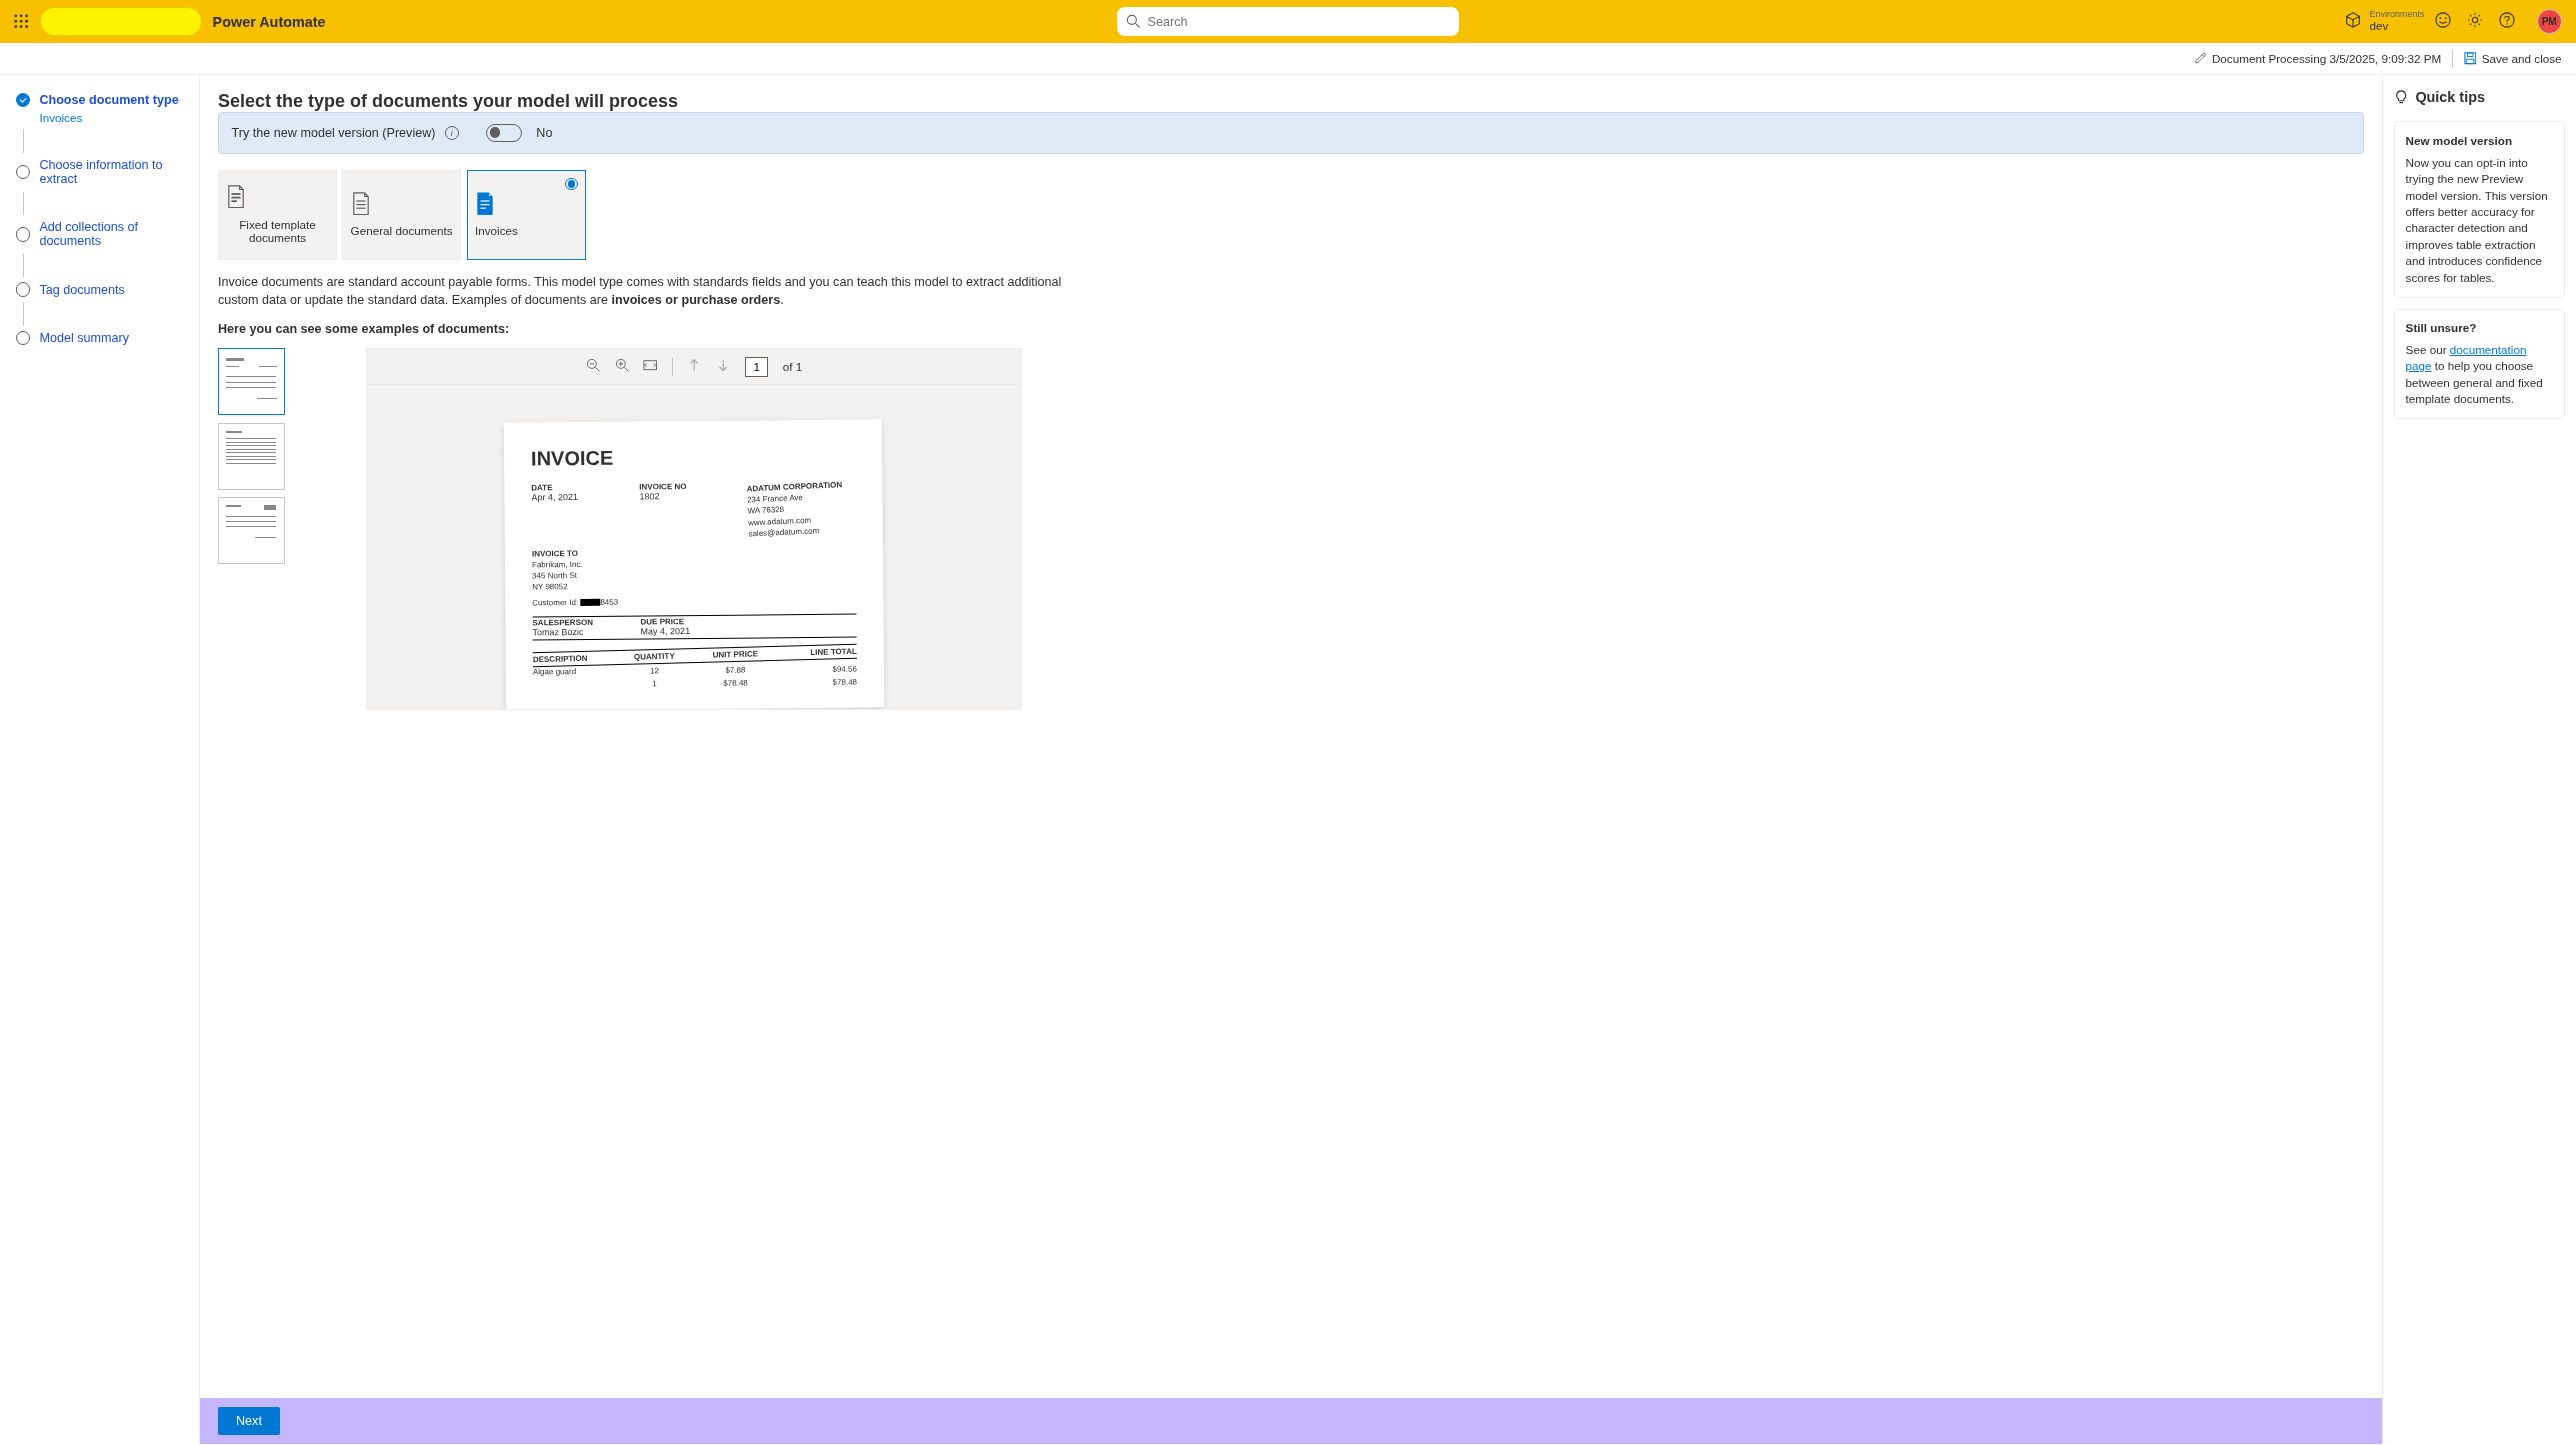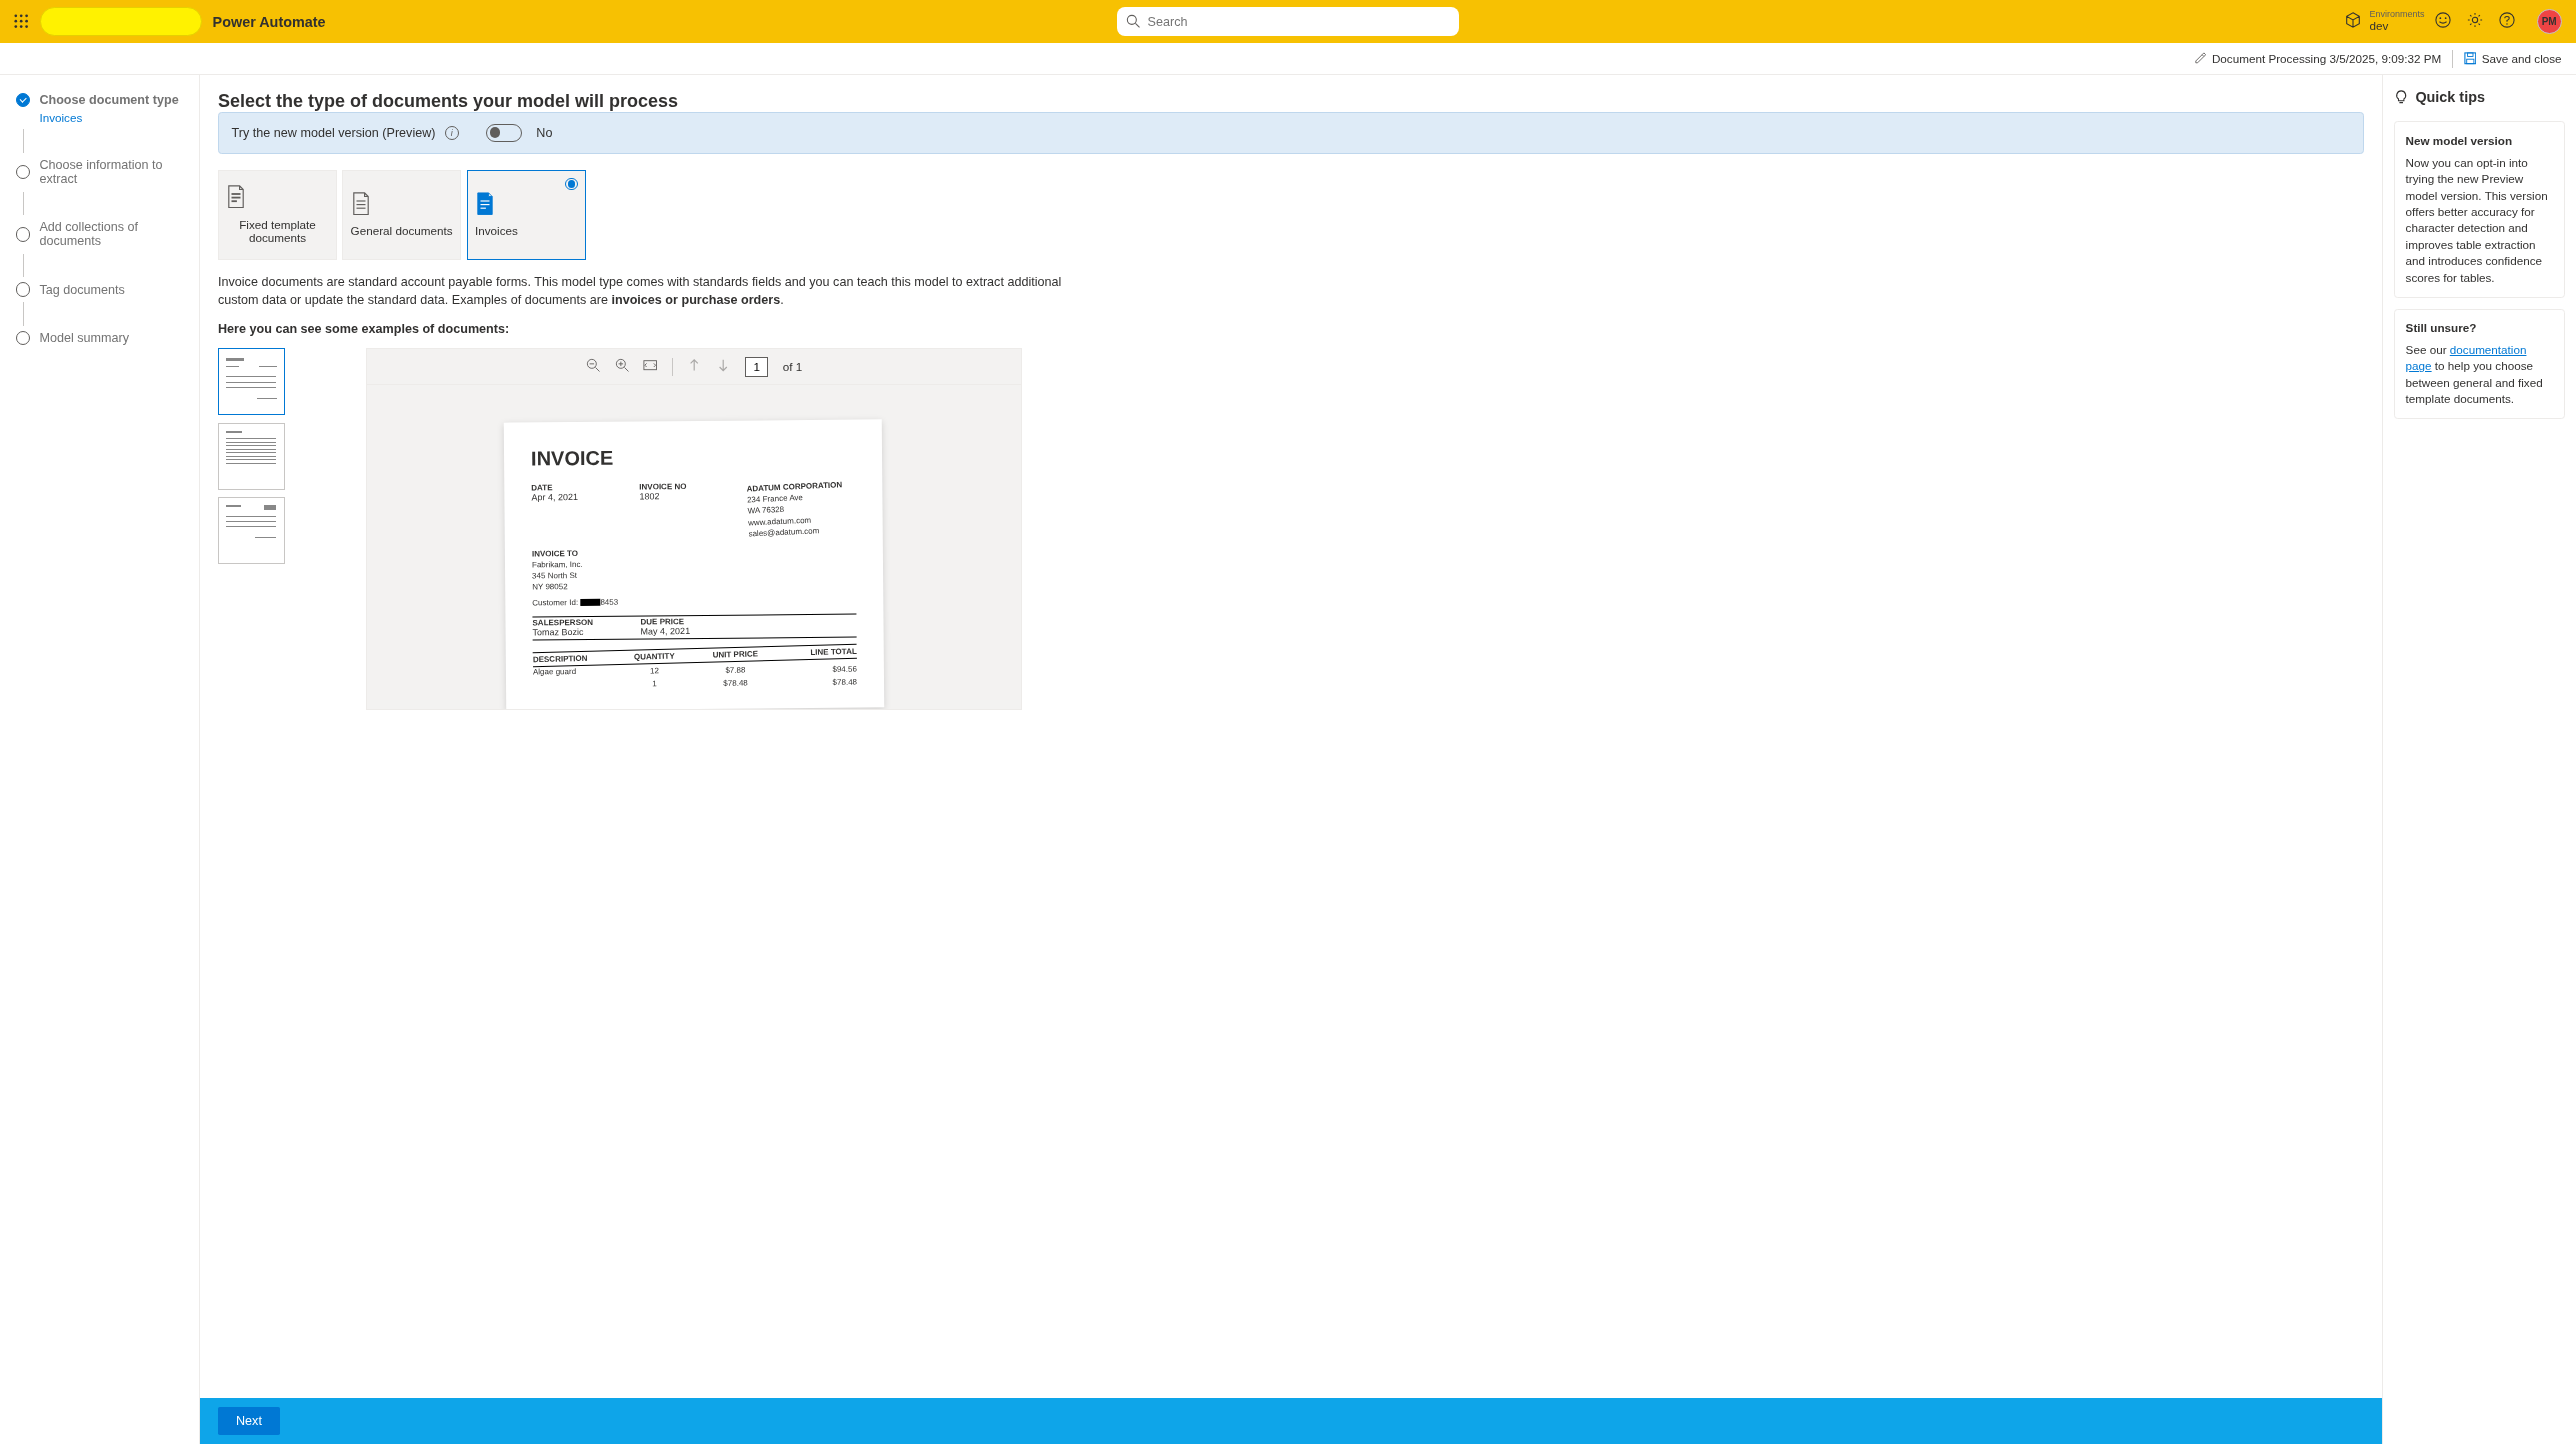--- a/index.html
+++ b/index.html
@@ -31,21 +31,21 @@
 .vsep { width: 0.9px; height: 18px; background: #c8c6c4; margin: 0 10.8px; }
 .save-close { display: flex; align-items: center; gap: 5.4px; cursor: pointer; }
 
 
 .layout { display: flex; height: calc(100vh - 76px); }
 .sidebar { width: 200px; border-right: 0.9px solid #edebe9; padding: 12.6px 9px 12.6px 16px; }
 .step { display: flex; align-items: center; gap: 9px; padding: 5.4px 0; cursor: pointer; }
 .step-circle { width: 14.4px; height: 14.4px; border-radius: 50%; border: 1.3px solid #605e5c; flex-shrink: 0; }
 .step.done .step-circle { background: #0078D4; border-color: #0078D4; display: flex; align-items: center; justify-content: center; }
 .step.done .step-circle::after { content: ""; width: 5.4px; height: 2.7px; border-left: 1.8px solid #fff; border-bottom: 1.8px solid #fff; transform: rotate(-45deg); margin-top: -1.8px; }
-.step-label { font-size: 12.6px; color: #737373; }
+.step-label { font-size: 12.6px; color: #1d4ed8; }
 .step.done .step-label { font-weight: 600; }
 .substep { font-size: 11.7px; color: #0078D4; margin-left: 23.4px; margin-top: -1.8px; margin-bottom: 5.4px; }
 .step-connector { width: 0.9px; height: 23.4px; background: #c8c6c4; margin-left: 7.2px; }
 
 .main { flex: 1; padding: 16px 18px; overflow-y: auto; position: relative; }
 .main h2 { font-size: 18px; font-weight: 600; }
 
 .preview-bar { background: #DEEBF7; border: 0.9px solid #BFD7ED; border-radius: 3.6px; padding: 10.8px 12.6px; display: flex; align-items: center; gap: 9px; margin-bottom: 16px; }
 .info-circle { width: 14.4px; height: 14.4px; border: 0.9px solid #605e5c; border-radius: 50%; display: flex; align-items: center; justify-content: center; font-size: 9px; font-style: italic; color: #605e5c; }
 .toggle { width: 36px; height: 18px; border-radius: 9px; border: 0.9px solid #605e5c; position: relative; margin-left: 18px; cursor: pointer; }
@@ -95,21 +95,21 @@
 .doc-table-row { display: flex; font-size: 8px; margin-top: 3.6px; }
 .doc-table-row > div { flex: 1; }
 
 .quick-tips { width: 194px; border-left: 0.9px solid #edebe9; padding: 14.4px 10.8px; }
 .qt-title { font-size: 14.4px; font-weight: 600; display: flex; align-items: center; gap: 7.2px; margin-bottom: 16px; }
 .qt-title svg { width: 14.4px; height: 14.4px; color: #323130; }
 .tip-card { border: 0.9px solid #edebe9; border-radius: 3.6px; padding: 10.8px; margin-bottom: 10.8px; font-size: 11.7px; line-height: 1.4; }
 .tip-card .tip-head { font-weight: 600; margin-bottom: 5.4px; }
 .tip-card a { color: #0078D4; text-decoration: underline; }
 
-.footer { position: absolute; bottom: 0; left: 0; right: 0; padding: 9px 18px; background: #0ea5e9; }
+.footer { position: absolute; bottom: 0; left: 0; right: 0; padding: 9px 18px; background: #c4b5fd; }
 .next-btn { background: #0078D4; color: #fff; border: none; padding: 7.2px 18px; border-radius: 1.8px; font-size: 12.6px; cursor: pointer; }
 
 .disabled { opacity: 0.5; cursor: default; }
 </style>
 </head>
 <body>
 
 <div class="header">
   <div class="waffle">
     <svg class="waffle-svg" viewBox="0 0 16 16">

